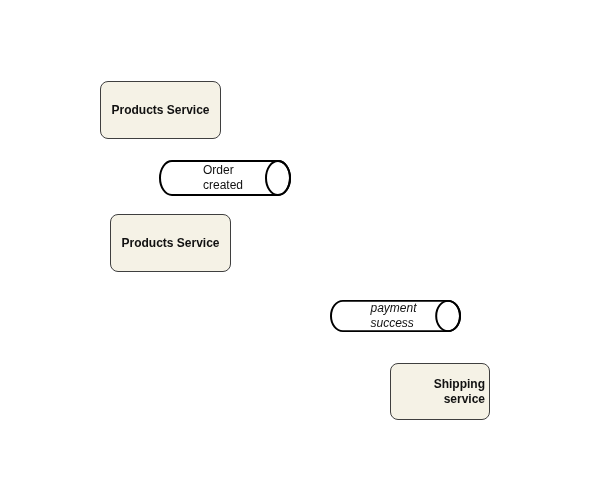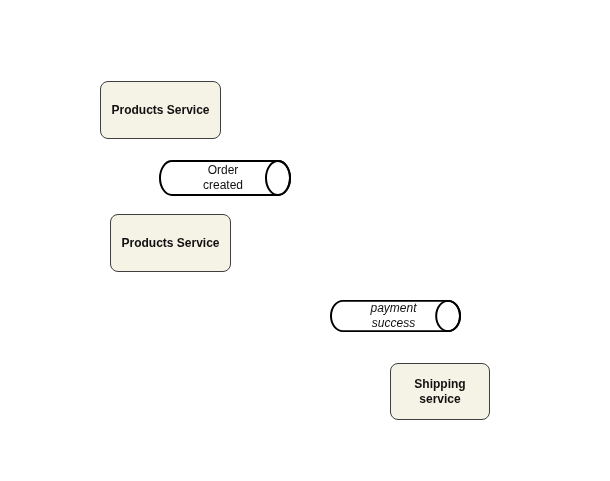--- a/index.html
+++ b/index.html
@@ -23,21 +23,21 @@
     position: absolute;
     box-sizing: border-box;
   }
   .service {
     background: var(--service-fill, #f5f2e6);
     border: 1.3px solid var(--service-border, #3f3f3f);
     border-radius: 8px;
     display: flex;
     align-items: center;
     justify-content: center;
-    text-align: center;
+    text-align: right;
   }
   .service-label {
     font-size: 12px;
     font-weight: bold;
     color: var(--text-color, #111111);
     line-height: 15px;
     padding: 0 4px;
   }
   .queue {
     background: transparent;
@@ -57,21 +57,21 @@
   }
   .queue svg ellipse {
     fill: none;
   }
   .queue-label {
     position: absolute;
     inset: 0;
     display: flex;
     align-items: center;
     justify-content: center;
-    text-align: center;
+    text-align: left;
     font-size: 12px;
     line-height: 15px;
     color: var(--text-color, #111111);
     white-space: pre-line;
     padding-right: 4px;
   }
   
   #n-products  { left: 100px; top:  81px; width: 121px; height: 58px; }
   #n-inventory { left: 110px; top: 214px; width: 121px; height: 58px; }
   #n-payment   { left: 270px; top: 214px; width: 120px; height: 58px; }

